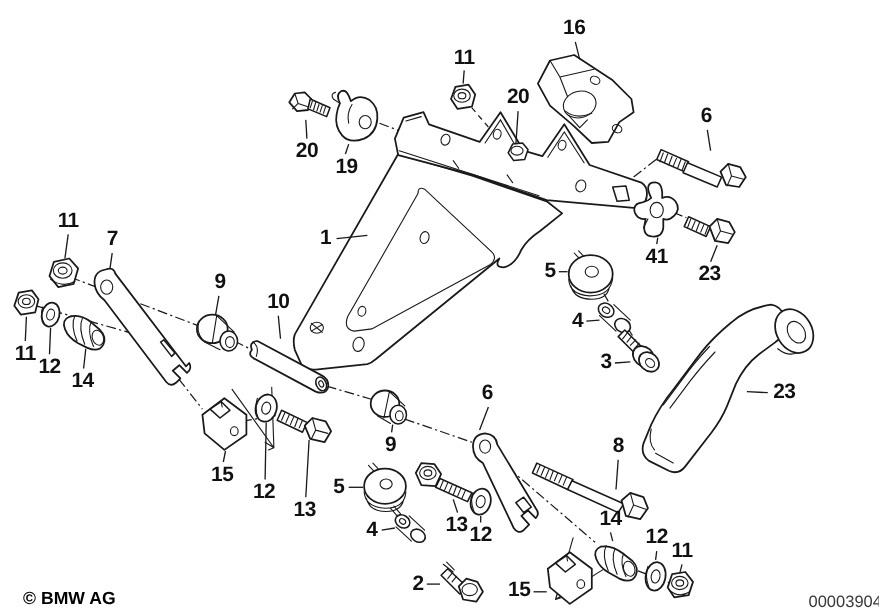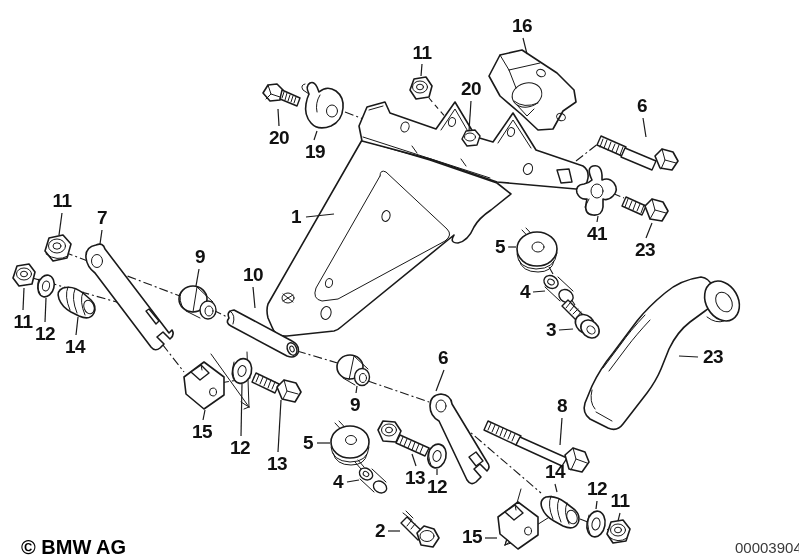--- a/index.html
+++ b/index.html
@@ -7,21 +7,21 @@
          font-family:"Liberation Sans",sans-serif;border-radius:10px;}
   svg{position:absolute;left:0;top:0;}
   .o  {fill:#fff;stroke:#1a1a1a;stroke-width:1.6;stroke-linejoin:round;}
   .o2 {fill:#fff;stroke:#1a1a1a;stroke-width:1.4;stroke-linejoin:round;}
   .t  {fill:none;stroke:#1a1a1a;stroke-width:1;stroke-linecap:round;}
   .dd {fill:none;stroke:#1a1a1a;stroke-width:1.1;stroke-dasharray:9 3 2 3;}
   .ds {fill:none;stroke:#1a1a1a;stroke-width:1.1;stroke-dasharray:5 4;}
   .leader{stroke:#1a1a1a;stroke-width:1.2;}
   .callout{position:absolute;transform:translate(-50%,-50%);font-weight:700;
            font-size:19px;color:#111;letter-spacing:-0.5px;white-space:nowrap;}
-  .footer-copy{position:absolute;left:21px;top:536px;font-size:20px;font-weight:700;
+  .footer-copy{position:absolute;left:21px;top:536px;font-size:16px;font-weight:700;
                color:#000;letter-spacing:0px;}
   .footer-code{position:absolute;left:735px;top:539px;font-size:15px;font-weight:400;
                color:#3a3a3a;}
 </style>
 </head>
 <body>
 
 <div class="stage">
 <svg id="art" width="799" height="559" viewBox="0 0 799 559">
 

